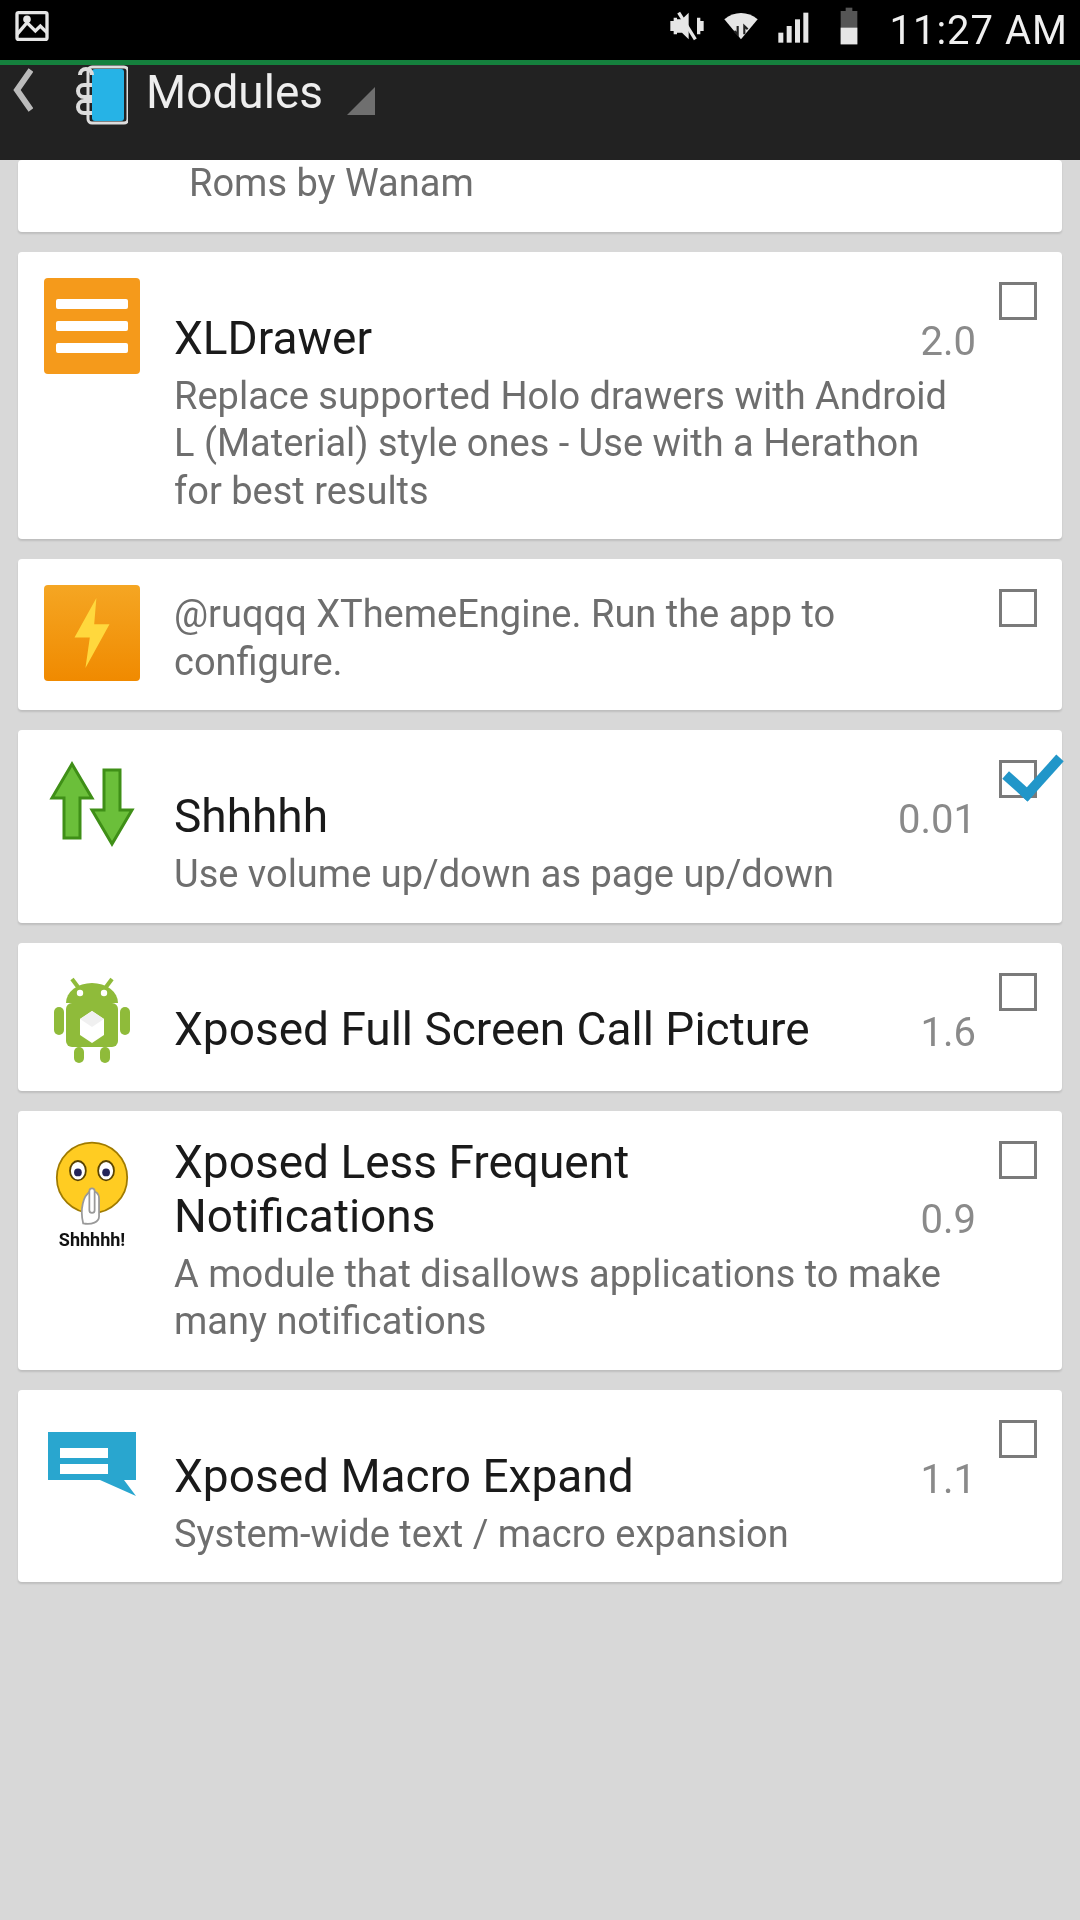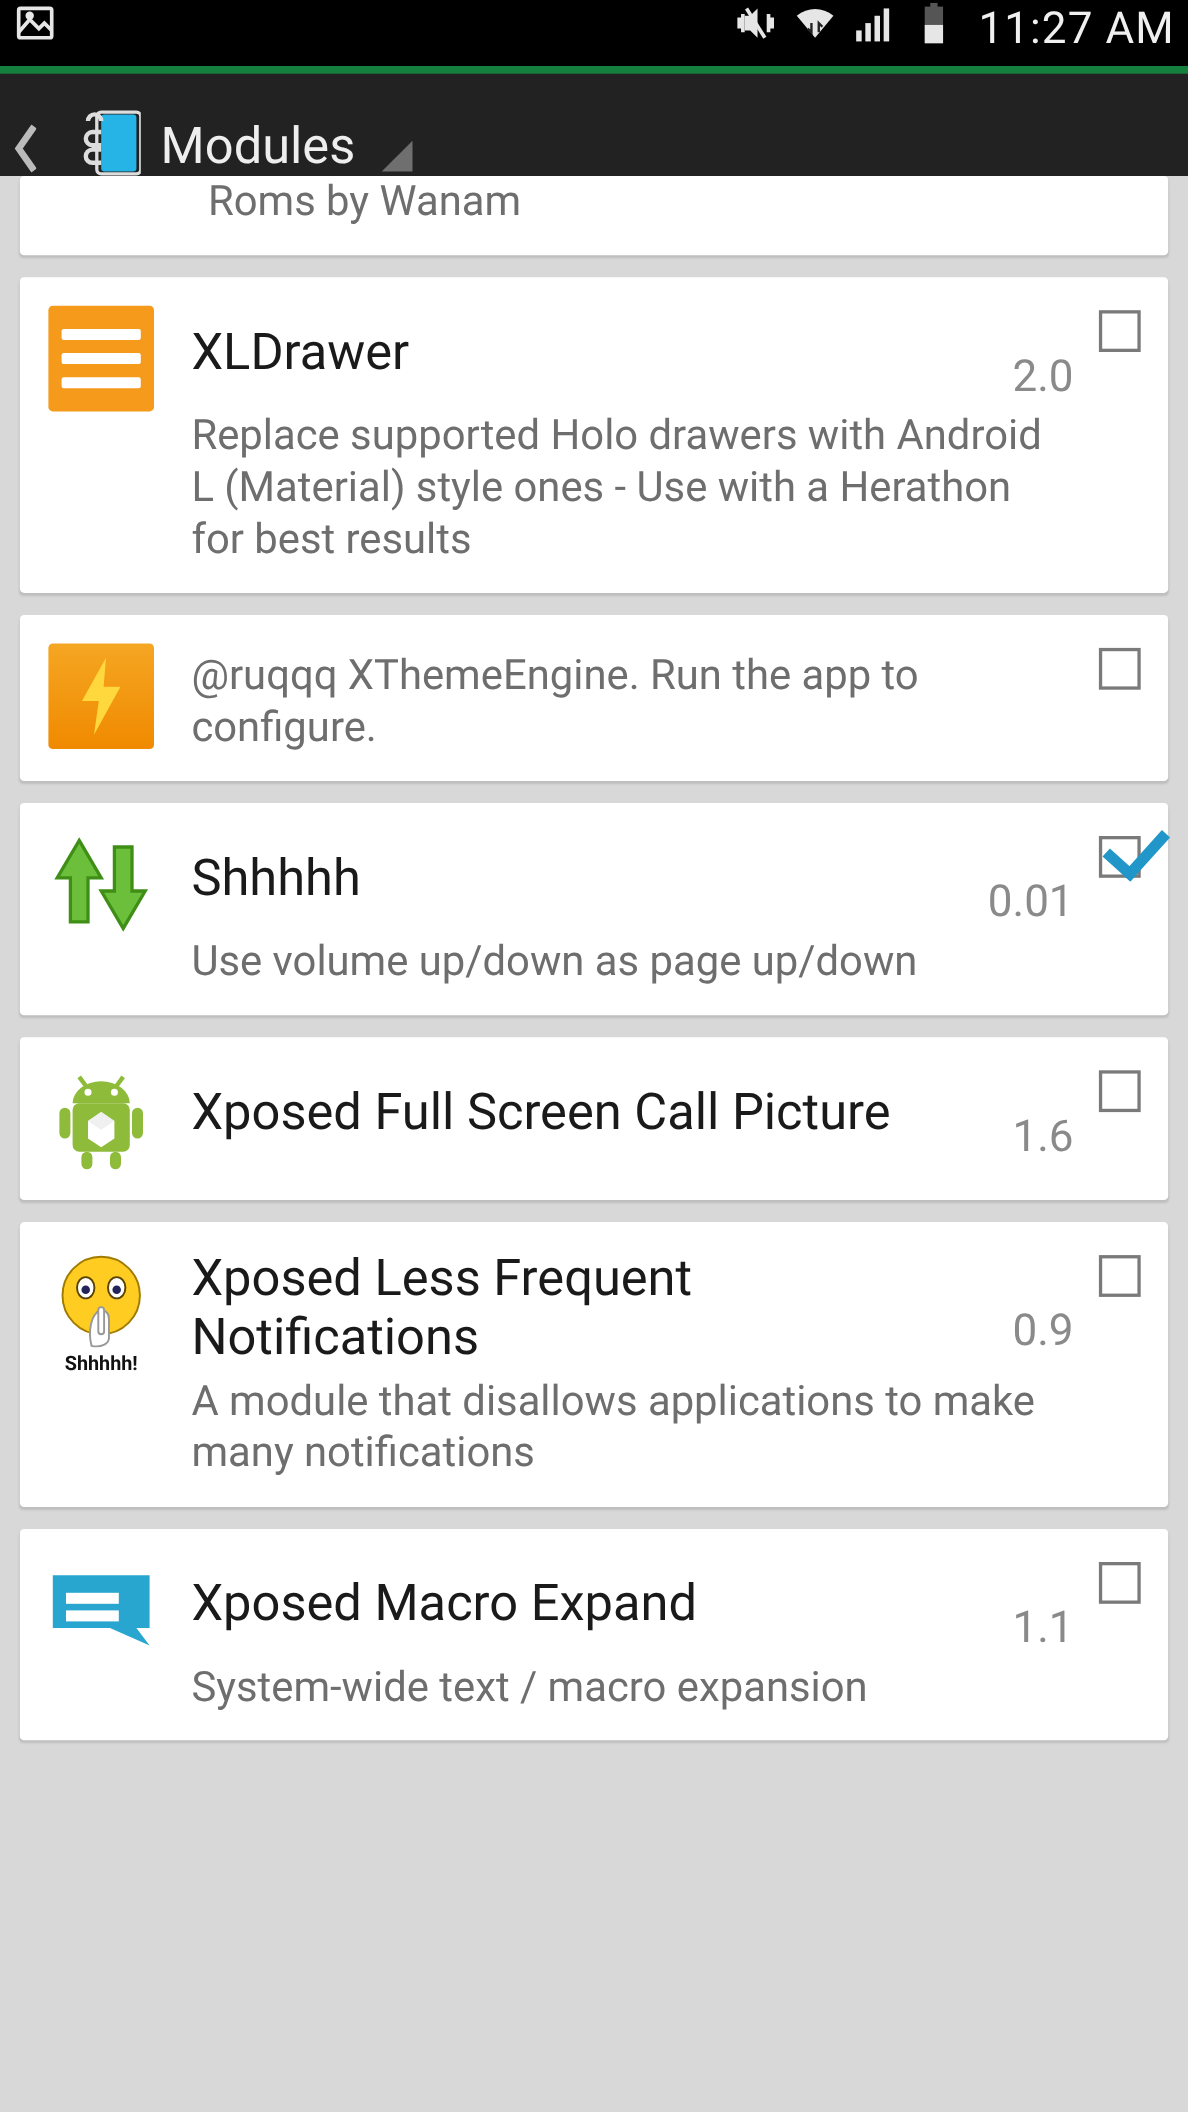--- a/index.html
+++ b/index.html
@@ -2,34 +2,34 @@
 <html><head>
 <meta charset="utf-8">
 <style>
   * { box-sizing: border-box; margin: 0; padding: 0; }
   html, body { width: 1080px; height: 1920px; font-family: Roboto, "Helvetica Neue", Arial, sans-serif; }
   body { background: #d8d8d8; overflow: hidden; }
 
   
   .statusbar {
     height: 60px; background: #000; color: #e6e6e6;
-    display: flex; align-items: flex-start; padding: 1px 12px;
+    display: flex; align-items: center; padding: 1px 12px;
     font-size: 36px; letter-spacing: 1px;
   }
   .statusbar .left { flex: 0 0 auto; }
   .statusbar .spacer { flex: 1; }
   .statusbar .right { display: flex; align-items: center; gap: 14px; }
   .status-ico { width: 40px; height: 40px; display: inline-block; }
   .time { font-size: 40px; color: #f0f0f0; padding-left: 6px;}
 
   
   .actionbar {
     height: 100px; background: #222; color: #eee;
-    display: flex; align-items: flex-end; padding: 0 8px;
-    border-top: 7px solid #15803d;
+    display: flex; align-items: flex-start; padding: 0 8px;
+    border-top: 5px solid #15803d;
   }
   .actionbar .back-chev { width: 30px; height: 50px; display:flex; align-items:center; justify-content:center;}
   .actionbar .app-icon {
     width: 86px; height: 60px; margin: 0 18px 0 4px; position: relative;
     display:flex; align-items:center; justify-content:center;
   }
   .actionbar .title-wrap { display:flex; align-items:flex-end; gap: 24px;}
   .actionbar h1 { font-size: 46px; font-weight: 400; color: #eee; }
   .spinner-tri {
     width: 0; height: 0;
@@ -53,21 +53,21 @@
   .card.partial-top {
     margin-top: 0;
     padding-top: 0;
     grid-template-rows: auto;
     padding-left: 39px;
   }
   .card .icon-slot {
     width: 100px; height: 100px; display:flex; align-items:center; justify-content:center;
   }
   .card .text-col { min-width: 0; }
-  .card .title-row { display:flex; align-items: center; gap: 32px; }
+  .card .title-row { display:flex; align-items: flex-end; gap: 32px; }
   .card .title-row .name { font-size: 46px; color: #1a1a1a; font-weight: 400; }
   .card .title-row .ver { margin-left: auto; font-size: 40px; color: #8a8a8a; margin-top: 42px; }
   .card .desc { margin-top: 8px; font-size: 38px; color: #6e6e6e; line-height: 1.25; }
   .card .check-slot { display:flex; align-items:flex-start; justify-content:center; padding-top: 6px;}
   .checkbox {
     width: 38px; height: 38px; border: 3px solid #7a7a7a; position: relative;
   }
   .checkbox.checked::after {
     content: "";
     position: absolute;

